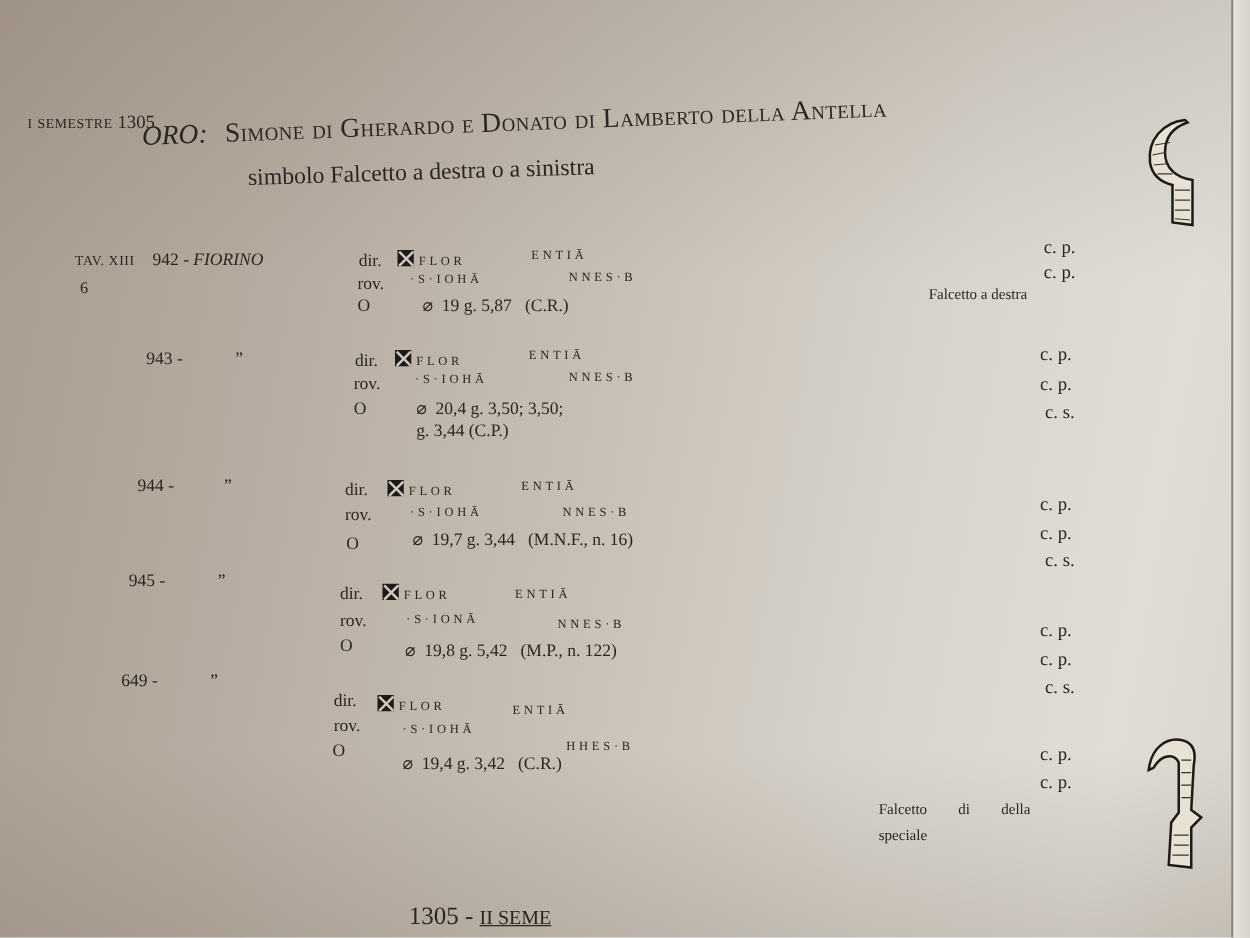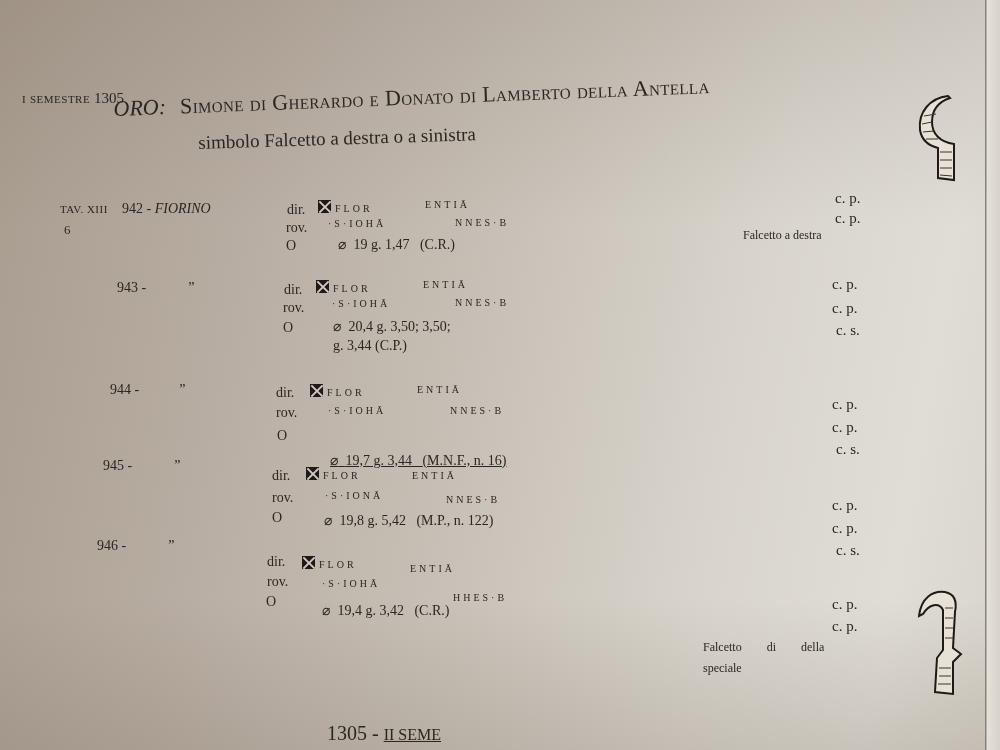--- a/index.html
+++ b/index.html
@@ -97,21 +97,21 @@
   <div class="abs entry-num" style="left:122px; top:201px;">
     <span>942 -</span> <span class="it">FIORINO</span>
   </div>
   <div class="abs label" style="left:287px; top:202px;">dir.</div>
   <div class="abs legend" style="left:318px; top:200px;"><span class="cross"></span><span>FLOR</span></div>
   <div class="abs legend" style="left:425px; top:199px;">ENTIĀ</div>
   <div class="abs label" style="left:286px; top:220px;">rov.</div>
   <div class="abs legend" style="left:328px; top:218px;">·S·IOHĀ</div>
   <div class="abs legend" style="left:455px; top:217px;">NNES·B</div>
   <div class="abs label" style="left:286px; top:238px;">O</div>
-  <div class="abs meas" style="left:338px; top:236px;"><span>⌀</span>&nbsp; <span>19 g. 1,47</span>&nbsp;&nbsp; <span>(C.R.)</span></div>
+  <div class="abs meas" style="left:338px; top:236px;"><span>⌀</span>&nbsp; <span>19 g. 5,87</span>&nbsp;&nbsp; <span>(C.R.)</span></div>
   <div class="abs note" style="left:835px; top:190px;">c. p.</div>
   <div class="abs note" style="left:835px; top:210px;">c. p.</div>
   <div class="abs note-left" style="left:743px; top:228px;">Falcetto a destra</div>
 </div>
 
 <div>
   <div class="abs entry-num" style="left:117px; top:280px;">
     <span>943 -</span><span style="margin-left:42px">”</span>
   </div>
   <div class="abs label" style="left:284px; top:282px;">dir.</div>
@@ -132,21 +132,21 @@
   <div class="abs entry-num" style="left:110px; top:382px;">
     <span>944 -</span><span style="margin-left:40px">”</span>
   </div>
   <div class="abs label" style="left:276px; top:385px;">dir.</div>
   <div class="abs legend" style="left:310px; top:384px;"><span class="cross"></span><span>FLOR</span></div>
   <div class="abs legend" style="left:417px; top:384px;">ENTIĀ</div>
   <div class="abs label" style="left:276px; top:405px;">rov.</div>
   <div class="abs legend" style="left:328px; top:405px;">·S·IOHĀ</div>
   <div class="abs legend" style="left:450px; top:405px;">NNES·B</div>
   <div class="abs label" style="left:277px; top:428px;">O</div>
-  <div class="abs meas" style="left:330px; top:452px;text-decoration:underline;"><span>⌀</span>&nbsp; <span>19,7 g. 3,44</span>&nbsp;&nbsp; <span>(M.N.F., n. 16)</span></div>
+  <div class="abs meas" style="left:330px; top:423px;"><span>⌀</span>&nbsp; <span>19,7 g. 3,44</span>&nbsp;&nbsp; <span>(M.N.F., n. 16)</span></div>
   <div class="abs note" style="left:832px; top:396px;">c. p.</div>
   <div class="abs note" style="left:832px; top:419px;">c. p.</div>
   <div class="abs note" style="left:836px; top:441px;">c. s.</div>
 </div>
 
 <div>
   <div class="abs entry-num" style="left:103px; top:458px;">
     <span>945 -</span><span style="margin-left:42px">”</span>
   </div>
   <div class="abs label" style="left:272px; top:468px;">dir.</div>
@@ -157,21 +157,21 @@
   <div class="abs legend" style="left:446px; top:494px;">NNES·B</div>
   <div class="abs label" style="left:272px; top:510px;">O</div>
   <div class="abs meas" style="left:324px; top:512px;"><span>⌀</span>&nbsp; <span>19,8 g. 5,42</span>&nbsp;&nbsp; <span>(M.P., n. 122)</span></div>
   <div class="abs note" style="left:832px; top:497px;">c. p.</div>
   <div class="abs note" style="left:832px; top:520px;">c. p.</div>
   <div class="abs note" style="left:836px; top:542px;">c. s.</div>
 </div>
 
 <div>
   <div class="abs entry-num" style="left:97px; top:538px;">
-    <span>946 -</span><span style="margin-left:42px">”</span>
+    <span>649 -</span><span style="margin-left:42px">”</span>
   </div>
   <div class="abs label" style="left:267px; top:554px;">dir.</div>
   <div class="abs legend" style="left:302px; top:556px;"><span class="cross"></span><span>FLOR</span></div>
   <div class="abs legend" style="left:410px; top:563px;">ENTIĀ</div>
   <div class="abs label" style="left:267px; top:574px;">rov.</div>
   <div class="abs legend" style="left:322px; top:578px;">·S·IOHĀ</div>
   <div class="abs legend" style="left:453px; top:592px;">HHES·B</div>
   <div class="abs label" style="left:266px; top:594px;">O</div>
   <div class="abs meas" style="left:322px; top:602px;"><span>⌀</span>&nbsp; <span>19,4 g. 3,42</span>&nbsp;&nbsp; <span>(C.R.)</span></div>
   <div class="abs note" style="left:832px; top:596px;">c. p.</div>

